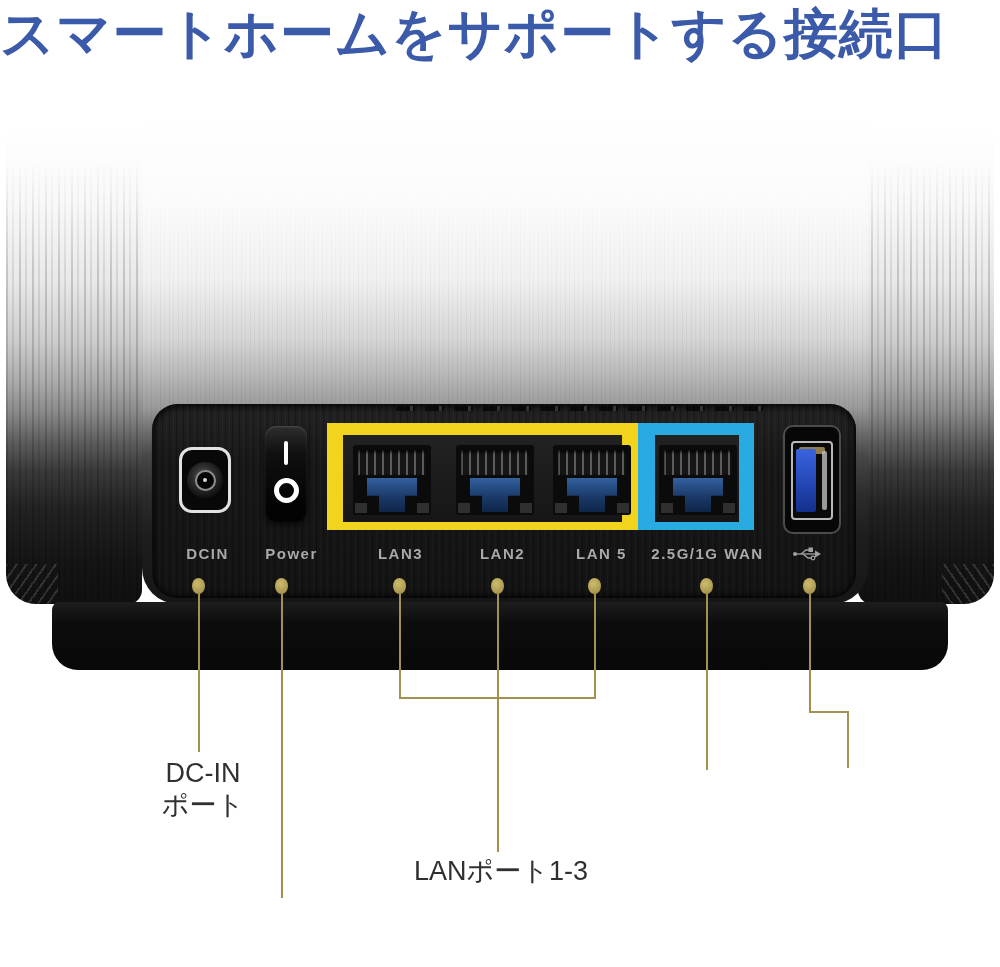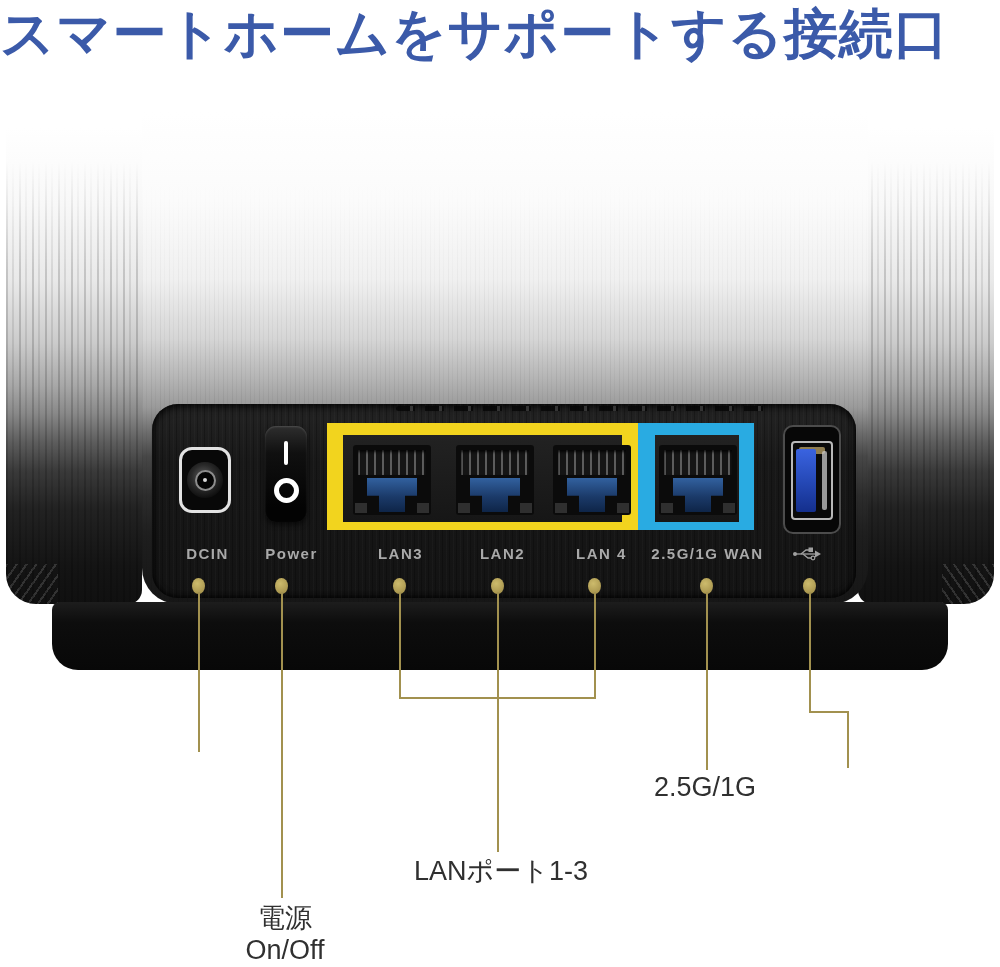--- a/index.html
+++ b/index.html
@@ -191,21 +191,21 @@
       <div class="usb-contact"></div>
       <div class="usb-tab"></div>
       <div class="usb-side"></div>
     </div>
   </div>
 
   <div class="plabel" style="left:202px">DCIN</div>
   <div class="plabel" style="left:286px">Power</div>
   <div class="plabel" style="left:395px">LAN3</div>
   <div class="plabel" style="left:497px">LAN2</div>
-  <div class="plabel" style="left:596px">LAN 4</div>
+  <div class="plabel" style="left:596px">LAN 5</div>
   <div class="plabel" style="left:702px">2.5G/1G WAN</div>
   <svg class="usb-glyph" width="30" height="16" viewBox="0 0 60 32">
     <g stroke="#a0a0a0" stroke-width="2.6" fill="none">
       <path d="M6 16 H46"></path>
       <path d="M18 16 L28 8 H34"></path>
       <path d="M22 16 L32 24 H38"></path>
     </g>
     <polygon points="46,9 58,16 46,23" fill="#a0a0a0"></polygon>
     <circle cx="6" cy="16" r="4" fill="#a0a0a0"></circle>
     <rect x="33" y="3" width="9" height="9" fill="#a0a0a0"></rect>
@@ -226,24 +226,23 @@
   <div class="cline" style="left:281px;top:592px;height:306px"></div>
   <div class="cline" style="left:399px;top:592px;height:107px"></div>
   <div class="cline" style="left:594px;top:592px;height:107px"></div>
   <div class="cline-h" style="left:399px;top:697px;width:197px"></div>
   <div class="cline" style="left:497px;top:592px;height:260px"></div>
   <div class="cline" style="left:706px;top:592px;height:178px"></div>
   <div class="cline" style="left:809px;top:592px;height:121px"></div>
   <div class="cline-h" style="left:809px;top:711px;width:40px"></div>
   <div class="cline" style="left:847px;top:711px;height:57px"></div>
 
-  <div class="clabel" style="left:285px;top:902px">
-    <div>電源</div>
-    <div>On/Off</div>
+  <div class="clabel" style="left:203px;top:757px">
+    <div>DC-IN</div>
+    <div>ポート</div>
   </div>
   <div class="clabel" style="left:501px;top:855px">
     <div>LANポート1-3</div>
   </div>
   <div class="clabel" style="left:705px;top:771px">
-    <div>2.5G/1G</div>
   </div>
 
 </div>
 
 </body></html>

